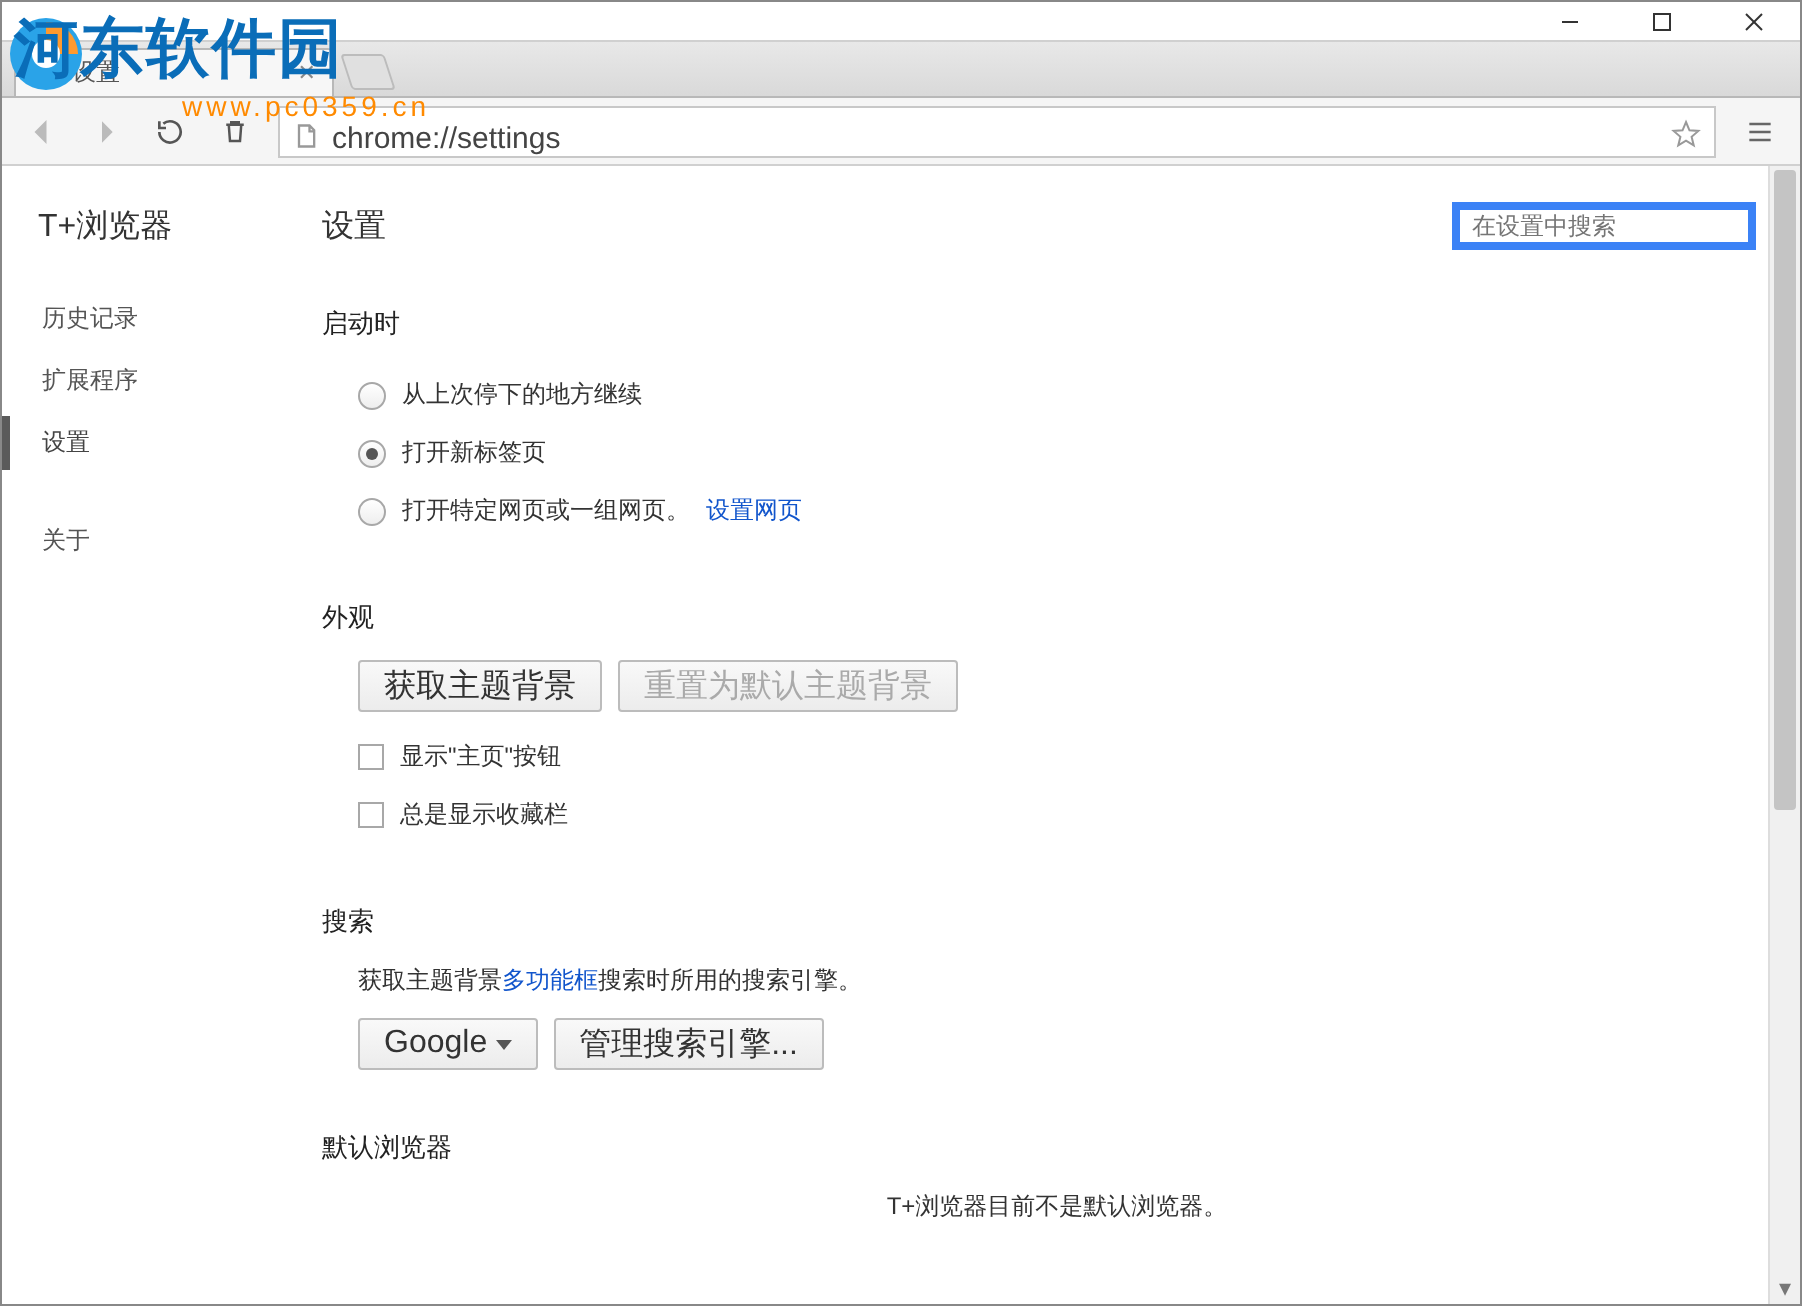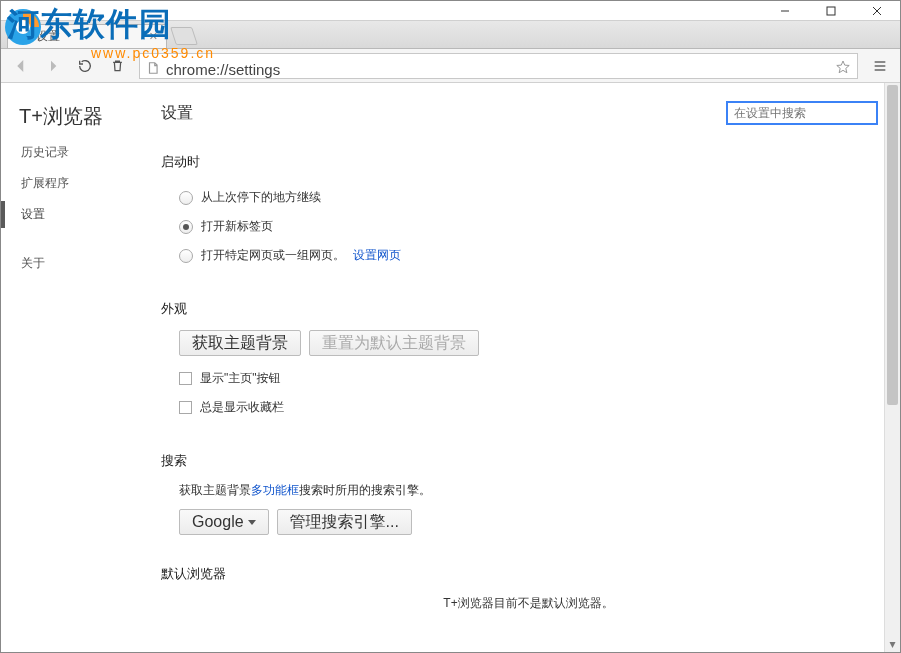--- a/index.html
+++ b/index.html
@@ -137,24 +137,24 @@
     display: flex;
     height: calc(100% - 20px - 28px - 34px);
     position: relative;
   }
   .sidebar {
     width: 150px;
     padding: 20px 0 0 18px;
     color: #444;
   }
   .sidebar h1 {
-    font-size: 20px;
+    font-size: 16px;
     font-weight: normal;
     color: #333;
-    margin-bottom: 7px;
+    margin-bottom: 20px;
   }
   .sidebar-item {
     font-size: 12px;
     color: #555;
     padding: 7px 0 7px 2px;
     cursor: pointer;
   }
   .sidebar-item.selected {
     color: #444;
     position: relative;
@@ -181,21 +181,21 @@
   }
   .main-header h2 {
     font-size: 16px;
     font-weight: normal;
     color: #333;
   }
   .search-settings {
     margin-left: auto;
     width: 152px;
     height: 24px;
-    border: 2px solid #3b82f6;
+    border: 4px solid #3b82f6;
     padding: 2px 6px;
     font-size: 12px;
     outline: none;
     font-family: inherit;
   }
   .section { margin-bottom: 30px; }
   .section h3 {
     font-size: 13px;
     font-weight: normal;
     color: #222;

